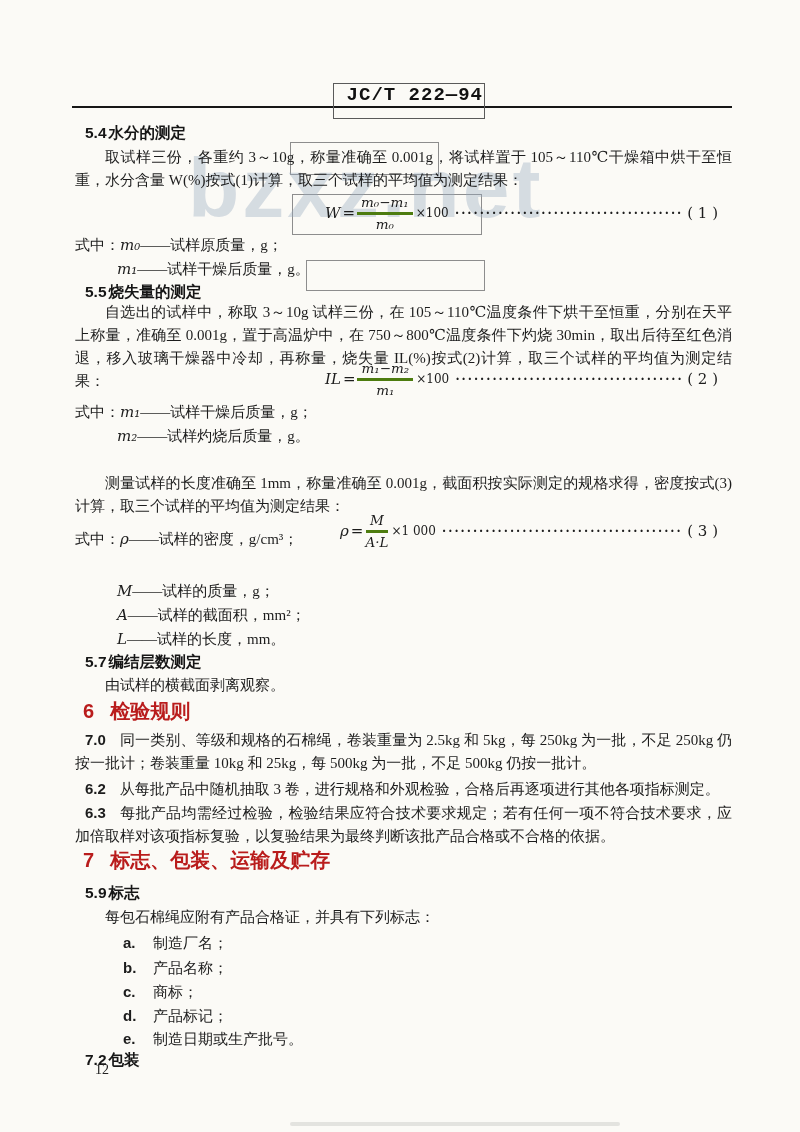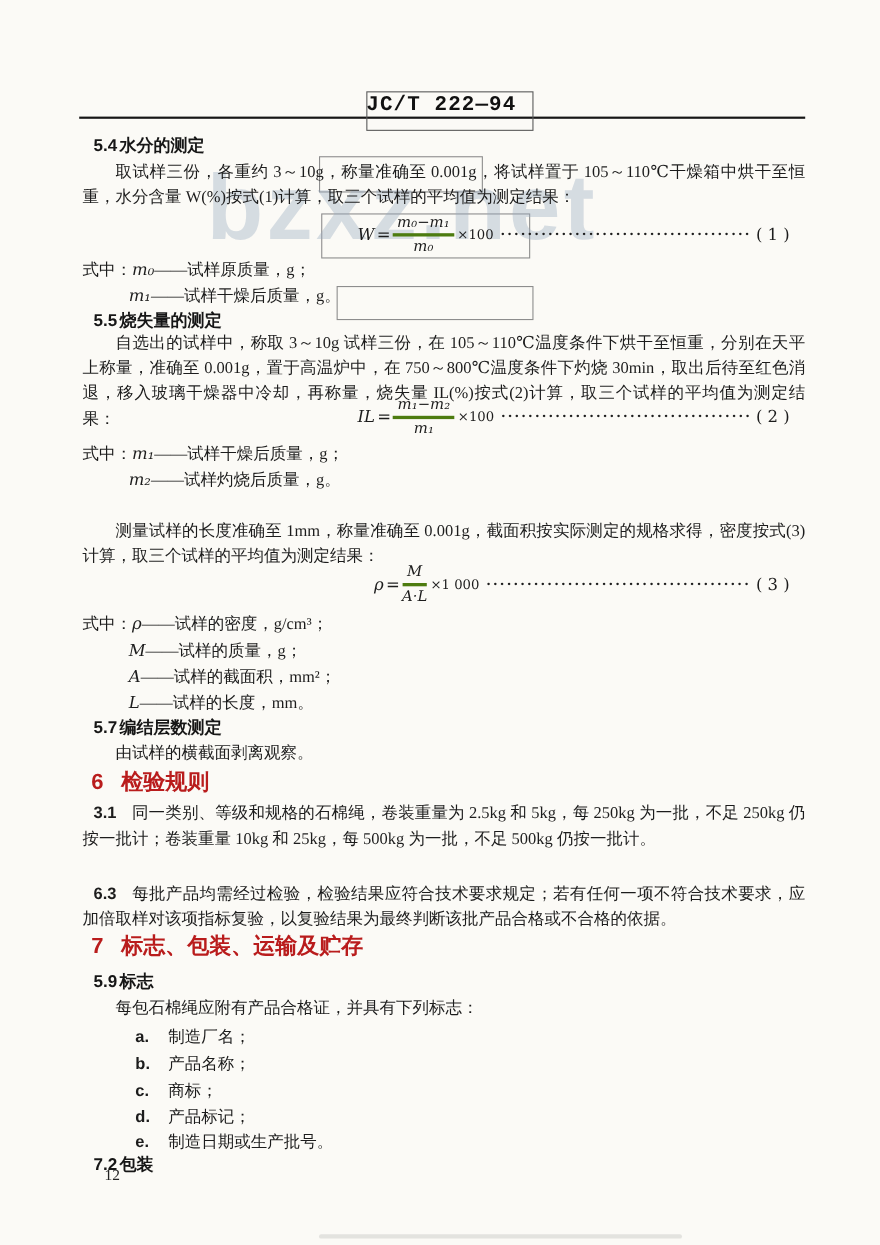--- a/index.html
+++ b/index.html
@@ -4,21 +4,21 @@
 <style>
   html,body { margin:0; padding:0; }
   body { width:800px; height:1132px; background:#e8e8e6; }
   .page {
     position:relative; width:800px; height:1132px; overflow:hidden;
     background:#fbfaf6; color:#1c1c1c;
     font-family:"Liberation Serif","DejaVu Serif",serif; font-size:15px; line-height:23px;
   }
   
   .std-code {
-    position:absolute; top:84px; left:333px; width:150px; text-align:left;
+    position:absolute; top:84px; left:333px; width:150px; text-align:right;
     font-family:"Liberation Mono","DejaVu Sans Mono",monospace;
     font-size:19px; font-weight:600; letter-spacing:1px; line-height:22px; color:#111;
   }
   .head-rule { position:absolute; top:106px; left:72px; width:660px; height:2px; background:#161616; }
   .scan-box { position:absolute; border:1px solid #8d8d8d; background:transparent; }
   .box-head { top:83px; left:333px; width:150px; height:34px; border-color:#5a5a5a; }
   .box-para { top:142px; left:290px; width:147px; height:31px; }
   .box-f1   { top:194px; left:292px; width:188px; height:39px; }
   .box-empty{ top:260px; left:306px; width:177px; height:29px; }
   
@@ -71,21 +71,21 @@
     display:inline-block; width:30px;
     font-family:"Liberation Sans","DejaVu Sans",sans-serif; font-weight:bold;
   }
   
   .page-num { position:absolute; top:1058px; left:95px; font-size:14px; color:#222; }
   .bottom-smudge { position:absolute; top:1122px; left:290px; width:330px; height:4px; background:rgba(120,120,120,0.18); border-radius:2px; }
   
   #h54{top:122px} #p54{top:146px} #f1{top:194px} #d54a{top:234px} #d54b{top:258px}
   #h55{top:281px} #p55{top:301px} #f2{top:360px} #d55a{top:401px} #d55b{top:425px}
   #h56{top:450px} #p56{top:472px} #f3{top:512px}
-  #d56a{top:556px} #d56b{top:580px} #d56c{top:604px} #d56d{top:628px}
+  #d56a{top:528px} #d56b{top:580px} #d56c{top:604px} #d56d{top:628px}
   #h57{top:651px} #p57{top:674px}
   #h6{top:700px} #p61{top:728px} #p62{top:777px} #p63{top:801px}
   #h7{top:849px} #h71{top:882px} #p71{top:906px}
   #li0{top:931px} #li1{top:956px} #li2{top:980px} #li3{top:1004px} #li4{top:1027px}
   #h72{top:1049px}
 </style>
 </head>
 <body>
 
 <div class="page">
@@ -174,21 +174,24 @@
 
     <div id="h57" class="blk clause-h">
       <span class="h-num">5.7</span><span>编结层数测定</span>
     </div>
     <div id="p57" class="blk para indent">由试样的横截面剥离观察。</div>
 
     <div id="h6" class="blk chapter-h">
       <span class="h-num">6</span><span>检验规则</span>
     </div>
     <div id="p61" class="blk np">
-      <span class="np-num">3.1</span><span>同一类别、等级和规格的石棉绳，卷装重量为 2.5kg 和 5kg，每 250kg 为一批，不足 250kg 仍按一批计；卷装重量 10kg 和 25kg，每 500kg 为一批，不足 500kg 仍按一批计。</span>
+      <span class="np-num">7.0</span><span>同一类别、等级和规格的石棉绳，卷装重量为 2.5kg 和 5kg，每 250kg 为一批，不足 250kg 仍按一批计；卷装重量 10kg 和 25kg，每 500kg 为一批，不足 500kg 仍按一批计。</span>
+    </div>
+    <div id="p62" class="blk np">
+      <span class="np-num">6.2</span><span>从每批产品中随机抽取 3 卷，进行规格和外观检验，合格后再逐项进行其他各项指标测定。</span>
     </div>
     <div id="p63" class="blk np">
       <span class="np-num">6.3</span><span>每批产品均需经过检验，检验结果应符合技术要求规定；若有任何一项不符合技术要求，应加倍取样对该项指标复验，以复验结果为最终判断该批产品合格或不合格的依据。</span>
     </div>
 
     <div id="h7" class="blk chapter-h">
       <span class="h-num">7</span><span>标志、包装、运输及贮存</span>
     </div>
     <div id="h71" class="blk clause-h">
       <span class="h-num">5.9</span><span>标志</span>

